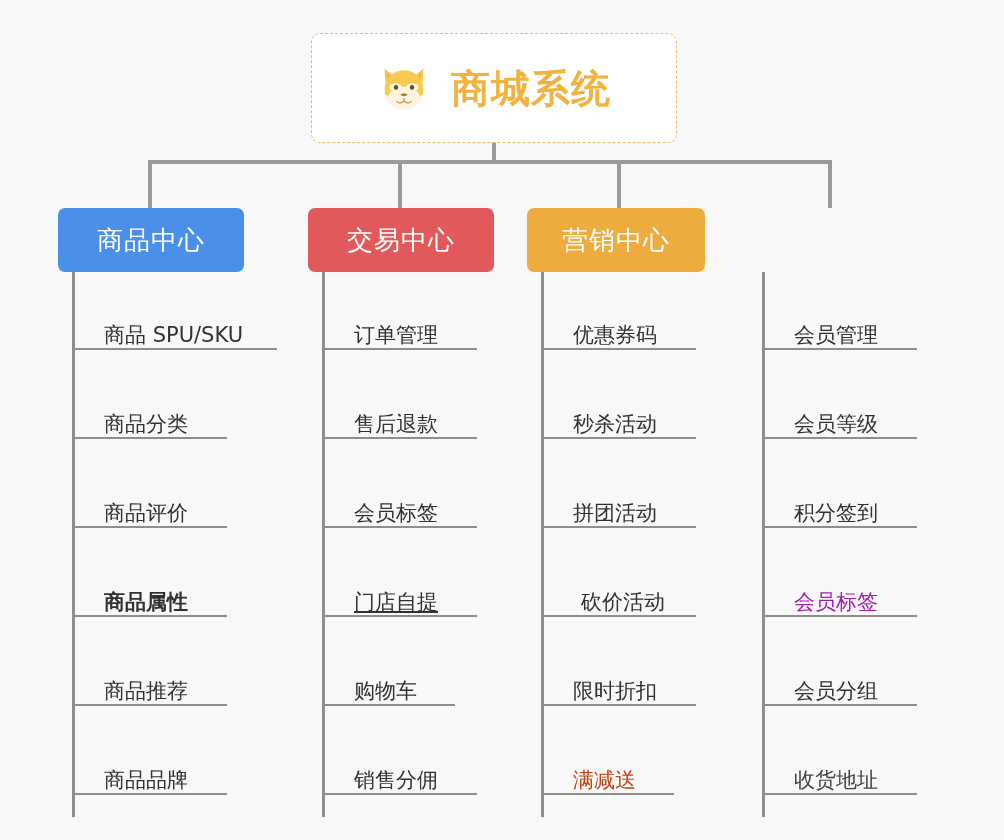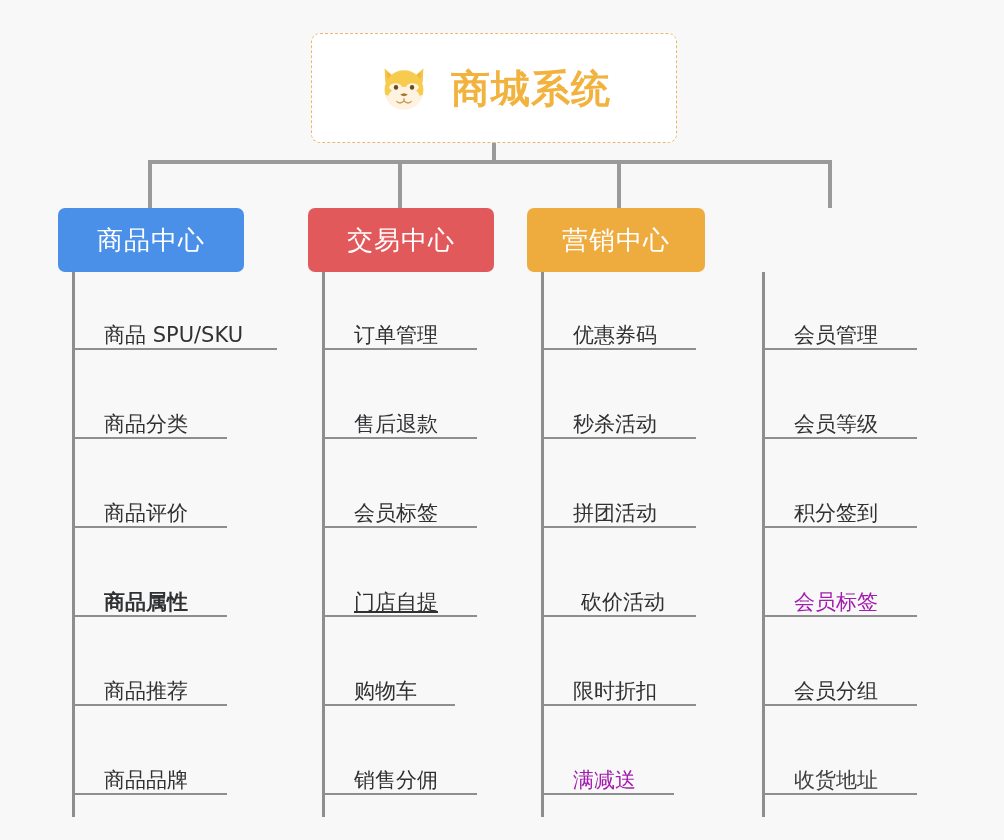--- a/index.html
+++ b/index.html
@@ -223,21 +223,21 @@
   </div>
   <div class="leaf" style="left:541px; top:617px; width:155px;">
     <span class="leaf-label" style="color: rgb(48, 49, 51); margin-left: 8px;">砍价活动</span>
     <span class="leaf-rule" style="width: 155px; background: rgb(142, 142, 142);"></span>
   </div>
   <div class="leaf" style="left:541px; top:706px; width:155px;">
     <span class="leaf-label" style="color: rgb(48, 49, 51);">限时折扣</span>
     <span class="leaf-rule" style="width: 155px; background: rgb(142, 142, 142);"></span>
   </div>
   <div class="leaf" style="left:541px; top:795px; width:133px;">
-    <span class="leaf-label" style="color: #a21caf;">满减送</span>
+    <span class="leaf-label" style="color: #c2410c;">满减送</span>
     <span class="leaf-rule" style="width: 133px; background: rgb(142, 142, 142);"></span>
   </div>
 
   <div class="spine" style="left: 762px; top: 272px; height: 545px; background: rgb(142, 142, 142);"></div>
 
   <div class="leaf" style="left:762px; top:350px; width:155px;">
     <span class="leaf-label" style="color: rgb(48, 49, 51);">会员管理</span>
     <span class="leaf-rule" style="width: 155px; background: rgb(142, 142, 142);"></span>
   </div>
   <div class="leaf" style="left:762px; top:439px; width:155px;">

